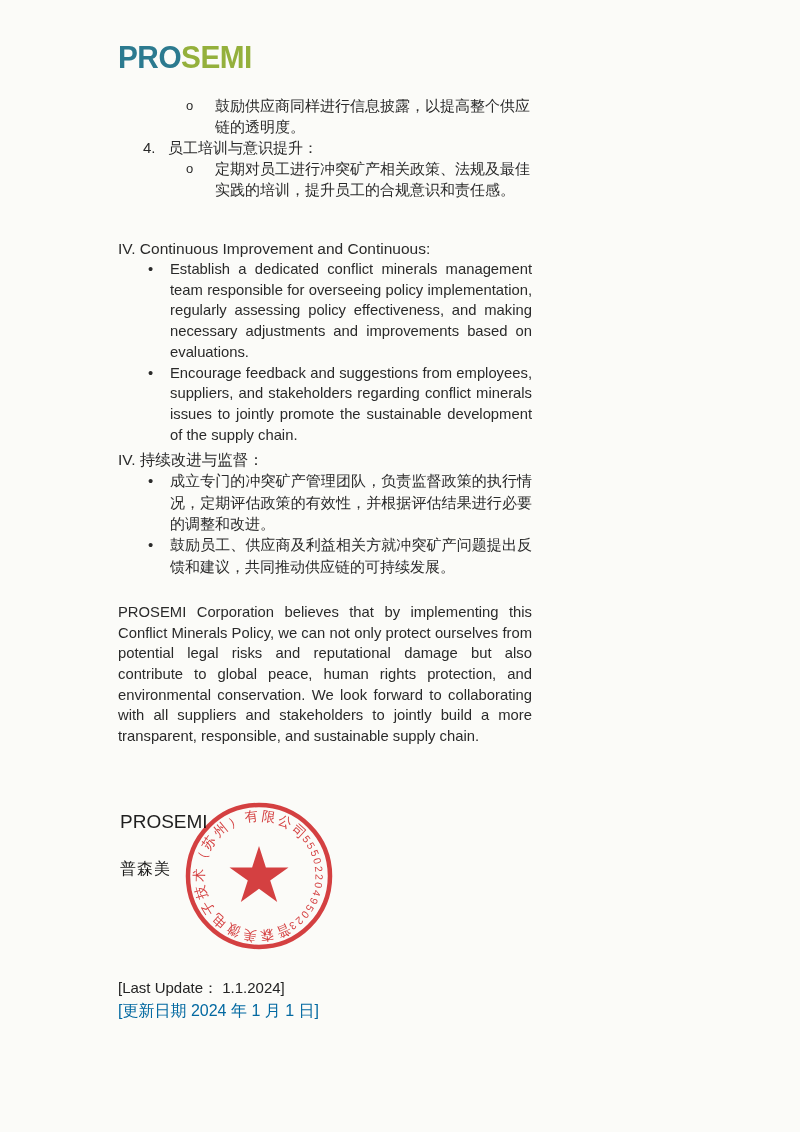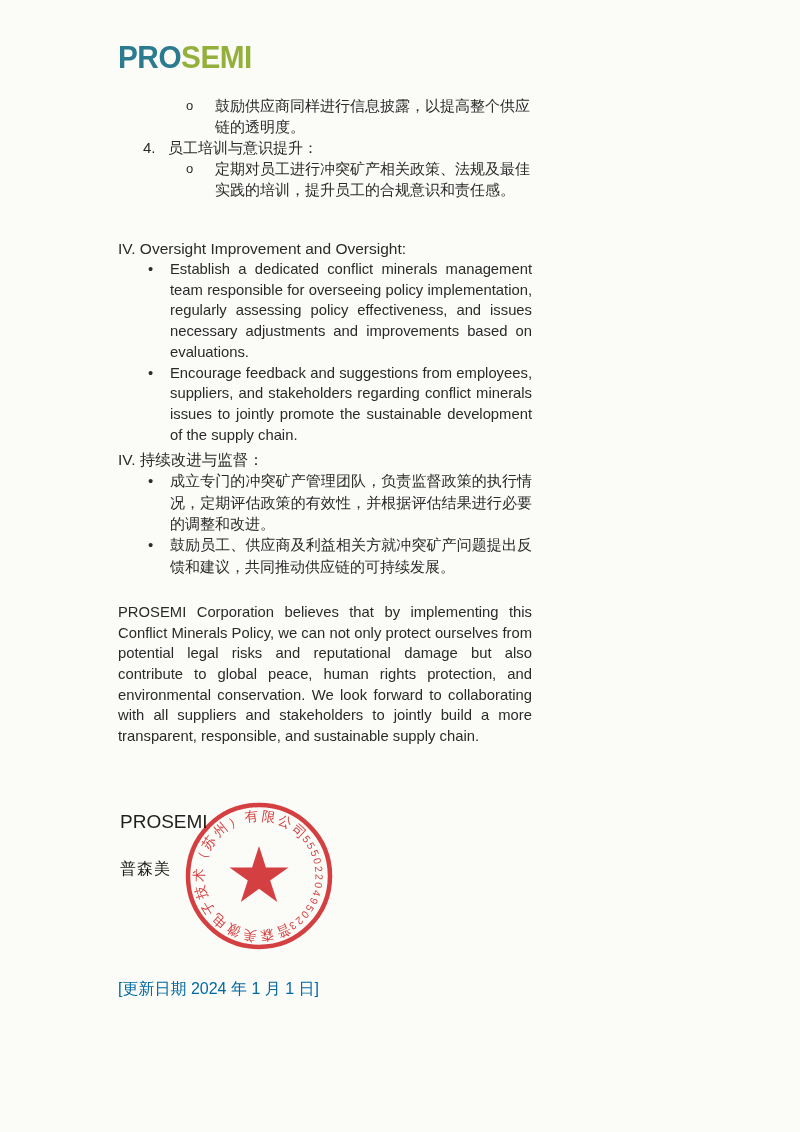--- a/index.html
+++ b/index.html
@@ -73,24 +73,24 @@
       <span class="marker-num">4.</span>
       <span class="flex-text">员工培训与意识提升：</span>
     </div>
     <div class="row indent-sub cn">
       <span class="marker-o">o</span>
       <span class="flex-text">定期对员工进行冲突矿产相关政策、法规及最佳实践的培训，提升员工的合规意识和责任感。</span>
     </div>
   </div>
 
   <div class="sec-iv-en">
-    <div class="h-en">IV. Oversight Improvement and Oversight:</div>
+    <div class="h-en">IV. Continuous Improvement and Continuous:</div>
     <div class="b-row en">
       <span class="b-dot">•</span>
-      <span class="b-text en">Establish a dedicated conflict minerals management team responsible for overseeing policy implementation, regularly assessing policy effectiveness, and issues necessary adjustments and improvements based on evaluations.</span>
+      <span class="b-text en">Establish a dedicated conflict minerals management team responsible for overseeing policy implementation, regularly assessing policy effectiveness, and making necessary adjustments and improvements based on evaluations.</span>
     </div>
     <div class="b-row en">
       <span class="b-dot">•</span>
       <span class="b-text en">Encourage feedback and suggestions from employees, suppliers, and stakeholders regarding conflict minerals issues to jointly promote the sustainable development of the supply chain.</span>
     </div>
   </div>
 
   <div class="sec-iv-cn">
     <div class="h-cn">IV. 持续改进与监督：</div>
     <div class="b-row cn">
@@ -144,16 +144,17 @@
           <text x="132.0963614787737" y="101.99281800438479" fill="#d42c2e" font-size="10.5" text-anchor="middle" dominant-baseline="central" transform="rotate(114.4 132.0963614787737 101.99281800438479)">9</text>
           <text x="128.19468655071762" y="109.23901470227915" fill="#d42c2e" font-size="10.5" text-anchor="middle" dominant-baseline="central" transform="rotate(122.2 128.19468655071762 109.23901470227915)">5</text>
           <text x="123.34568880869817" y="115.88865038603564" fill="#d42c2e" font-size="10.5" text-anchor="middle" dominant-baseline="central" transform="rotate(130 123.34568880869817 115.88865038603564)">0</text>
           <text x="117.63909565404091" y="121.81867807534837" fill="#d42c2e" font-size="10.5" text-anchor="middle" dominant-baseline="central" transform="rotate(137.8 117.63909565404091 121.81867807534837)">2</text>
           <text x="111.18050370720874" y="126.91936664583685" fill="#d42c2e" font-size="10.5" text-anchor="middle" dominant-baseline="central" transform="rotate(145.6 111.18050370720874 126.91936664583685)">3</text>
         </g>
     </svg>
   </div>
 
   <div class="footer">
+    <div class="footer-en">[Last Update： 1.1.2024]</div>
     <div class="footer-cn">[更新日期 2024 年 1 月 1 日]</div>
   </div>
 
 </div>
 
 </body></html>

